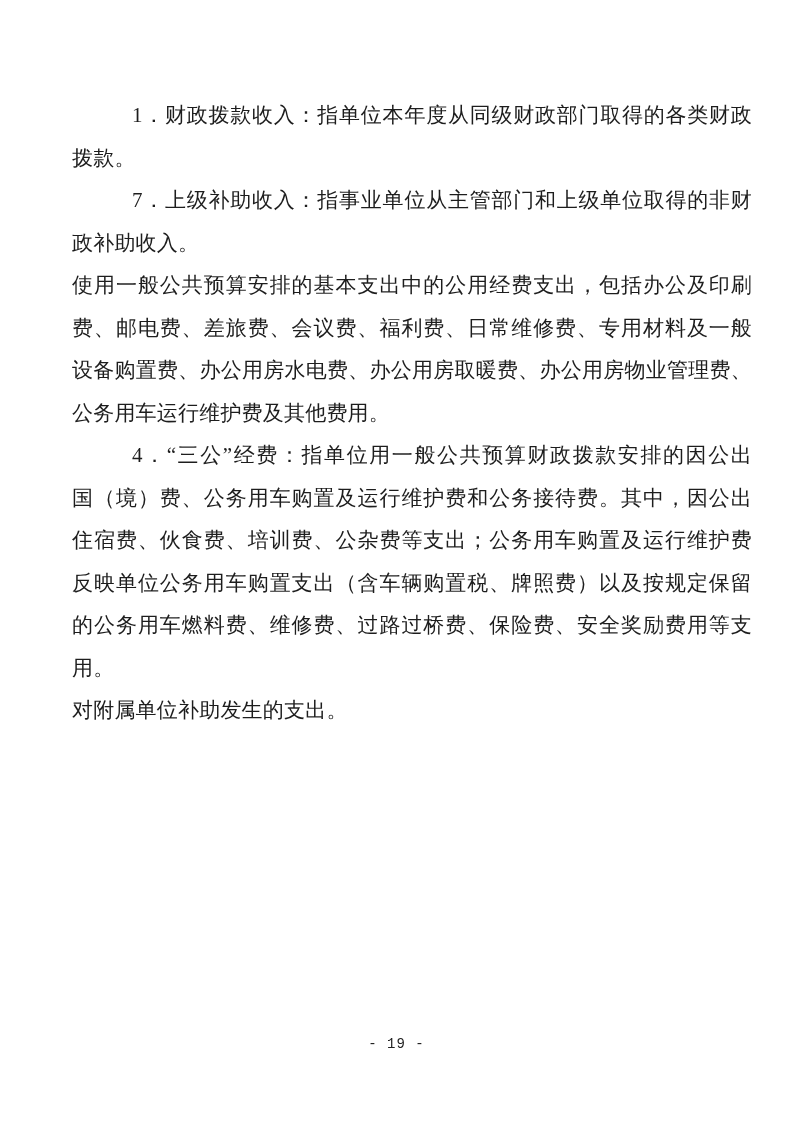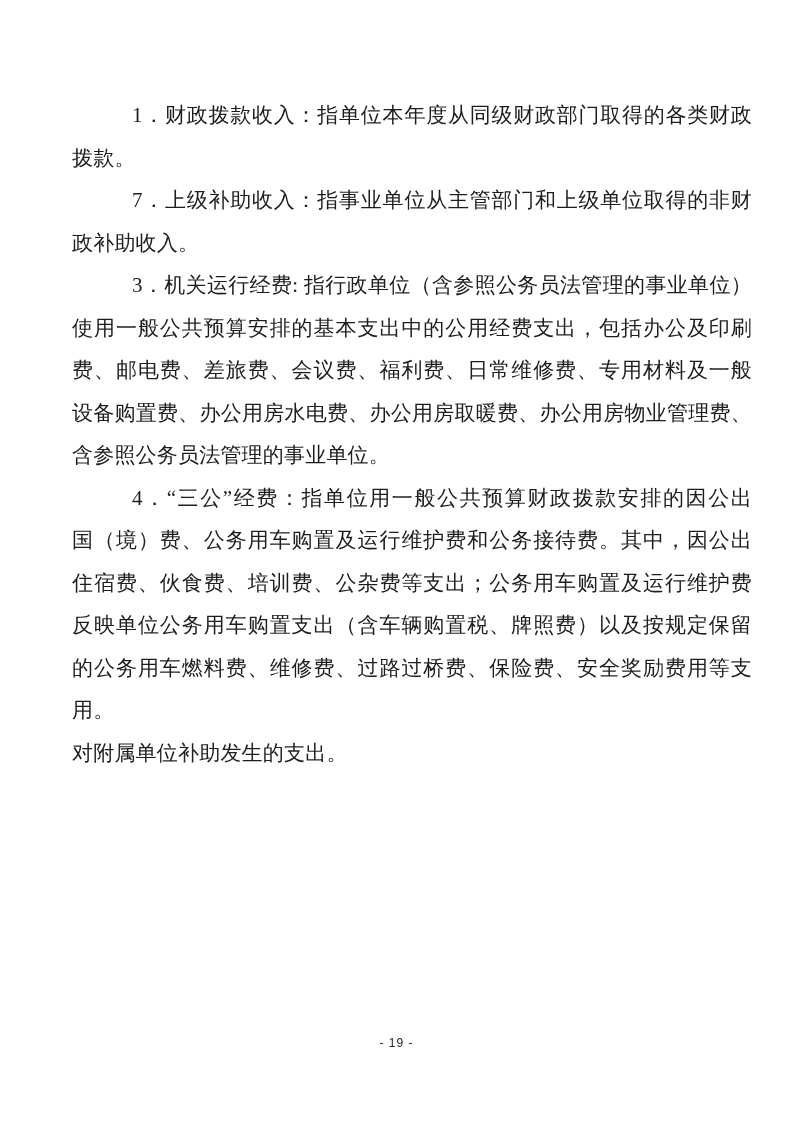--- a/index.html
+++ b/index.html
@@ -42,45 +42,44 @@
   .line.last {
     text-align: center;
     text-align-last: left;
   }
   .footer {
     position: absolute;
     left: 0;
     top: 1036px;
     width: 793px;
     text-align: center;
-    font-family: Liberation Sans, sans-serif;
-    font-size: 12px;
+    font-family: Liberation Mono, monospace;
+    font-size: 14px;
     letter-spacing: 1px;
     color: #222222;
   }
 </style>
 </head>
 <body>
 
 <div class="page">
   <div class="doc-body">
       <div class="paragraph">
         <div class="line first">1．财政拨款收入：指单位本年度从同级财政部门取得的各类财政</div>
         <div class="line last">拨款。</div>
       </div>
       <div class="paragraph">
         <div class="line first">7．上级补助收入：指事业单位从主管部门和上级单位取得的非财</div>
         <div class="line last">政补助收入。</div>
       </div>
       <div class="paragraph">
-        <div class="line first">3．机关运行经费: 指行政单位（含参照公务员法管理的事业单位）</div>
         <div class="line">使用一般公共预算安排的基本支出中的公用经费支出，包括办公及印刷</div>
         <div class="line">费、邮电费、差旅费、会议费、福利费、日常维修费、专用材料及一般</div>
         <div class="line">设备购置费、办公用房水电费、办公用房取暖费、办公用房物业管理费、</div>
-        <div class="line last">含参照公务员法管理的事业单位。</div>
+        <div class="line last">公务用车运行维护费及其他费用。</div>
       </div>
       <div class="paragraph">
         <div class="line first">4．“三公”经费：指单位用一般公共预算财政拨款安排的因公出</div>
         <div class="line">国（境）费、公务用车购置及运行维护费和公务接待费。其中，因公出</div>
         <div class="line">住宿费、伙食费、培训费、公杂费等支出；公务用车购置及运行维护费</div>
         <div class="line">反映单位公务用车购置支出（含车辆购置税、牌照费）以及按规定保留</div>
         <div class="line">的公务用车燃料费、维修费、过路过桥费、保险费、安全奖励费用等支</div>
         <div class="line last">用。</div>
       </div>
       <div class="paragraph">

